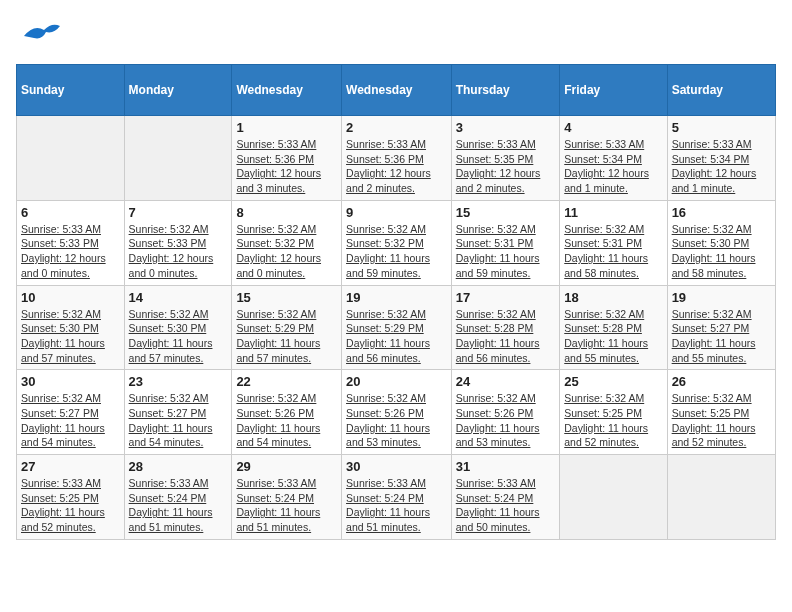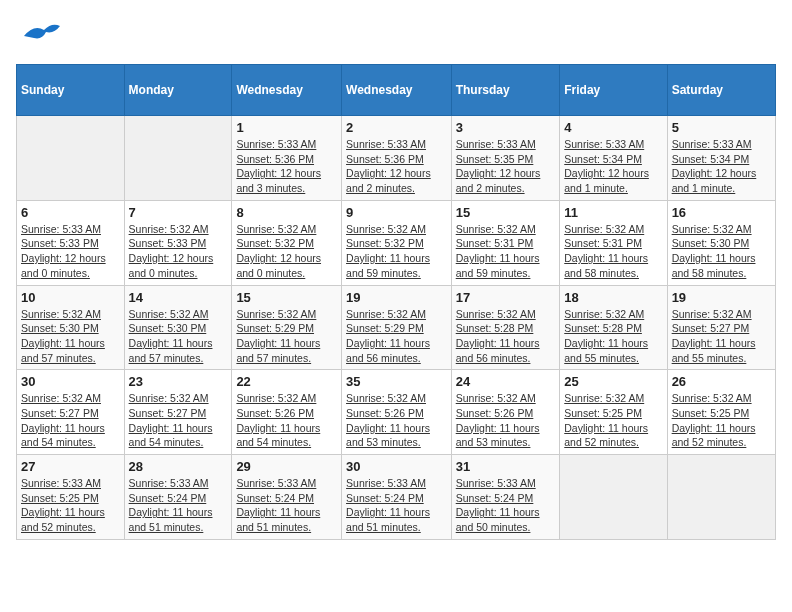--- a/index.html
+++ b/index.html
@@ -286,21 +286,21 @@
 and 54 minutes.</div>
         </td>
         <td>
           <span class="day-number">22</span>
           <div class="day-info" style="white-space: pre-line;">Sunrise: 5:32 AM
 Sunset: 5:26 PM
 Daylight: 11 hours
 and 54 minutes.</div>
         </td>
         <td>
-          <span class="day-number">35</span>
+          <span class="day-number">20</span>
           <div class="day-info" style="white-space: pre-line;">Sunrise: 5:32 AM
 Sunset: 5:26 PM
 Daylight: 11 hours
 and 53 minutes.</div>
         </td>
         <td>
           <span class="day-number">24</span>
           <div class="day-info" style="white-space: pre-line;">Sunrise: 5:32 AM
 Sunset: 5:26 PM
 Daylight: 11 hours

